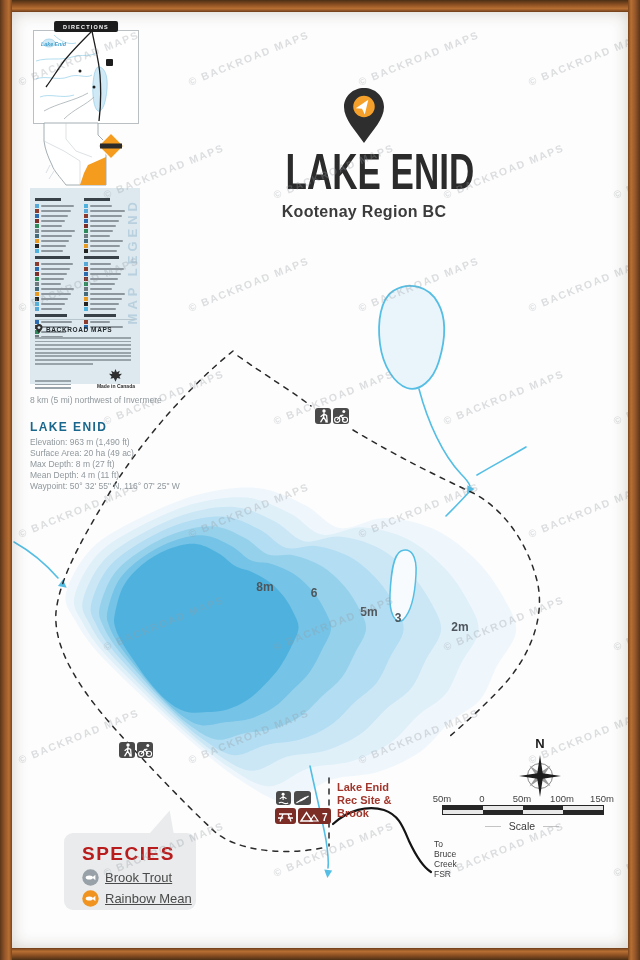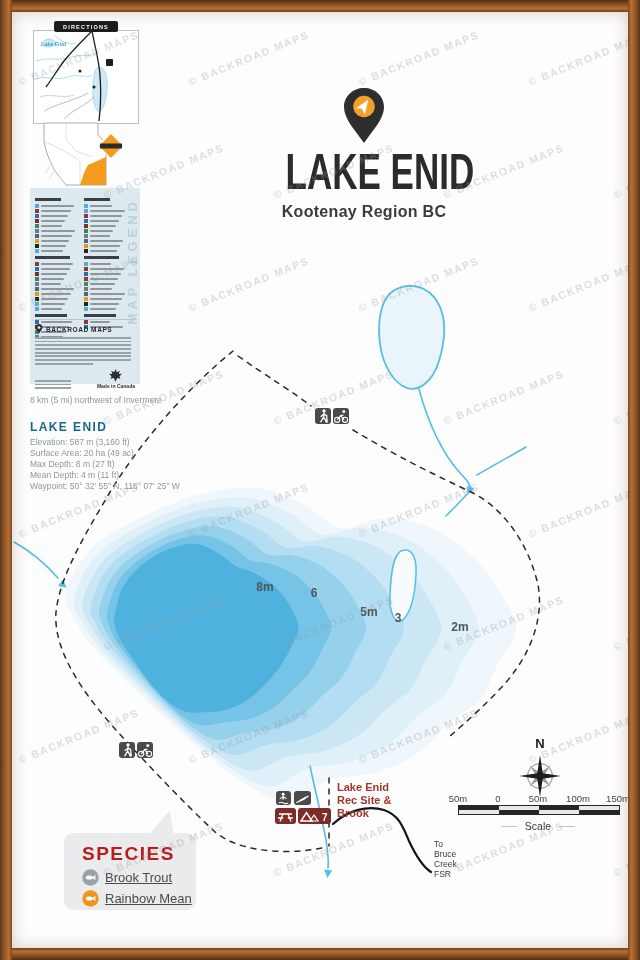--- a/index.html
+++ b/index.html
@@ -53,21 +53,21 @@
   .lh{font-size:12px;font-weight:bold;color:#19678D;letter-spacing:1.4px;}
   .lt{font-size:8.5px;color:#8F979C;margin:3px 0 15px;}
   .stat{font-size:8.5px;color:#8F979C;line-height:11px;}
   
   .ibox{position:absolute;z-index:2;border-radius:3px;display:flex;align-items:center;justify-content:center;background:#4a4a4a;}
   .ibox.red{background:#7b2d26;}
   
   .rec-label{left:337px;top:781px;font-size:11px;font-weight:bold;color:#A1362C;line-height:13px;}
   .road-label{left:434px;top:839px;font-size:8.5px;color:#3a3a3a;line-height:10px;}
   
-  .scalebar{left:452px;top:793px;width:172px;}
+  .scalebar{left:436px;top:793px;width:172px;}
   .sb-labels{position:relative;height:11px;font-size:9.5px;color:#444;}
   .sb-labels span{position:absolute;transform:translateX(-50%);}
   .sb-bar{position:absolute;left:6px;top:12px;width:160px;height:8px;border:1px solid #262626;display:flex;flex-wrap:wrap;}
   .sb-bar i{width:40px;height:4px;display:block;}
   .sb-cap{position:absolute;left:0;top:27px;width:172px;display:flex;align-items:center;justify-content:center;gap:8px;
         font-size:10.5px;color:#3a3a3a;}
   .sb-dash{width:16px;height:1px;background:#c4c4c4;display:block;}
   
   .species{left:64px;top:833px;width:132px;height:77px;background:#e9ebec;border-radius:9px;padding:10px 0 0 18px;box-sizing:border-box;}
   .sp-tail{position:absolute;right:24px;top:-20px;width:0;height:0;border-left:30px solid transparent;
@@ -426,21 +426,21 @@
       <circle cx="23" cy="20.5" r="12" fill="#F5A02A" stroke="#2e2e2e" stroke-width="2.5"></circle>
       <polygon points="23,12.5 28.5,26.5 23,23.5 17.5,26.5" fill="#ffffff" transform="rotate(35 23 20)"></polygon>
     </svg>
     <div class="title">LAKE ENID</div>
     <div class="subtitle">Kootenay Region BC</div>
   </div>
 
   <div class="ov loc-block">
     <div class="lt">8 km (5 mi) northwest of Invermere</div>
     <div class="lh" style="margin-bottom:3px">LAKE ENID</div>
-    <div class="stat">Elevation: 587 m (3,160 ft)</div>
+    <div class="stat">Elevation: 963 m (1,490 ft)</div>
     <div class="stat">Surface Area: 20 ha (49 ac)</div>
     <div class="stat">Max Depth: 8 m (27 ft)</div>
     <div class="stat">Mean Depth: 4 m (11 ft)</div>
     <div class="stat">Waypoint: 50° 32' 55" N, 116° 07' 25" W</div>
   </div>
 
   <div class="ibox" style="left:315px;top:408px;width:16px;height:16px;">
     <svg width="16" height="16" viewBox="0 0 16 16">
         <circle cx="9" cy="3" r="1.7" fill="#fff"></circle>
       <path d="M9,5 L8.6,9.2 M8.6,9.2 L5.8,13.8 M8.6,9.2 L10.8,12.6 L11,14 M9,6 L6,8.4 M9,6.2 L11.6,7.4 L12.2,14" stroke="#fff" stroke-width="1.3" fill="none" stroke-linecap="round"></path>

